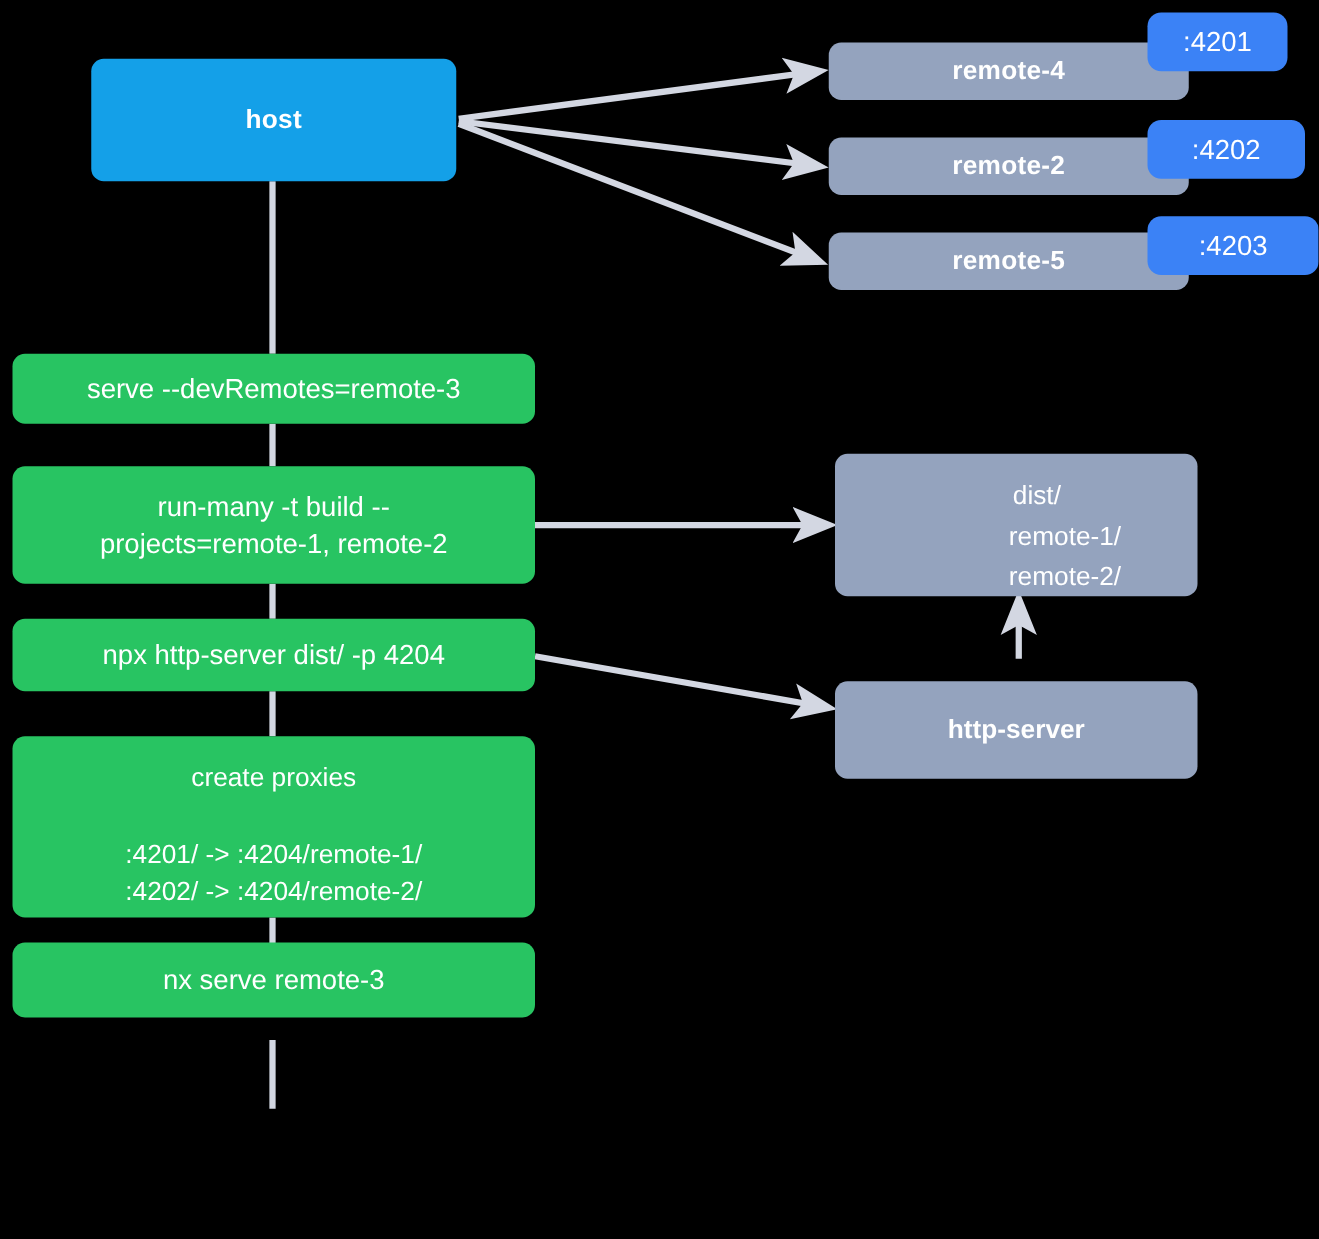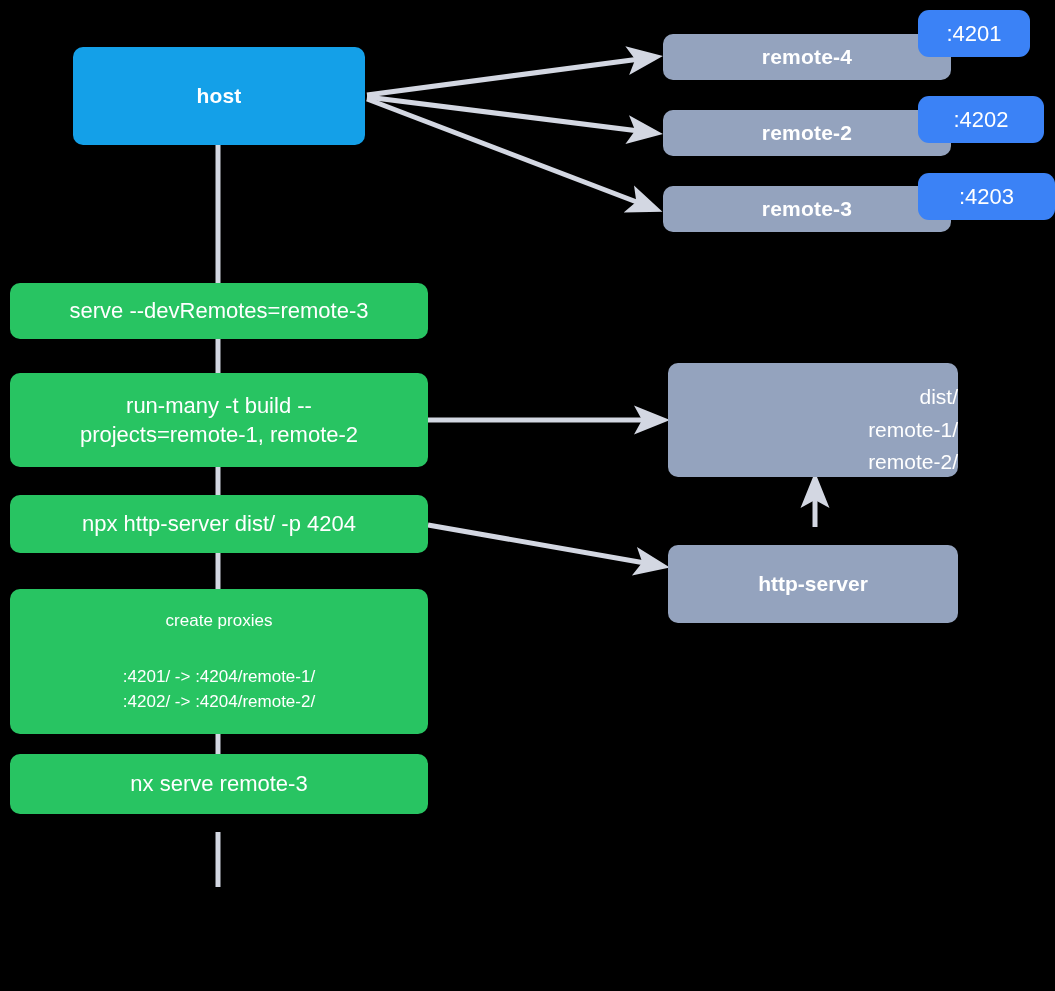--- a/index.html
+++ b/index.html
@@ -70,32 +70,32 @@
   }
   .distbox {
     position: absolute;
     box-sizing: border-box;
     border-radius: 10px;
     background: #94A3BE;
     color: #ffffff;
     font-size: 21px;
     line-height: 1.55;
     padding: 18px 0 0 33px;
-    text-align: right;
+    text-align: center;
   }
   .distbox .indent {
     padding-left: 45px;
   }
   .proxies {
     position: absolute;
     box-sizing: border-box;
     border-radius: 10px;
     background: #28C462;
     color: #ffffff;
-    font-size: 17px;
+    font-size: 21px;
     text-align: center;
     display: flex;
     flex-direction: column;
     align-items: center;
     justify-content: flex-start;
     padding-top: 22px;
   }
   .proxies .title { margin-bottom: 34px; }
   .proxies .maprow { line-height: 1.45; }
   svg.edges {
@@ -140,21 +140,21 @@
   </svg>
 
   <div class="node host" style="left:73px; top:47px; width:292px; height:98px;">host</div>
 
   <div class="node remote" style="left:663px; top:34px; width:288px; height:46px;">remote-4</div>
   <div class="node badge" style="left:918px; top:10px; width:112px; height:47px;">:4201</div>
 
   <div class="node remote" style="left:663px; top:110px; width:288px; height:46px;">remote-2</div>
   <div class="node badge" style="left:918px; top:96px; width:126px; height:47px;">:4202</div>
 
-  <div class="node remote" style="left:663px; top:186px; width:288px; height:46px;">remote-3</div>
+  <div class="node remote" style="left:663px; top:186px; width:288px; height:46px;">remote-5</div>
   <div class="node badge" style="left:918px; top:173px; width:137px; height:47px;">:4203</div>
 
   <div class="node cmd" style="left:10px; top:283px; width:418px; height:56px;">serve --devRemotes=remote-3</div>
 
   <div class="node cmd" style="left:10px; top:373px; width:418px; height:94px;">run-many -t build --
 projects=remote-1, remote-2</div>
 
   <div class="node cmd" style="left:10px; top:495px; width:418px; height:58px;">npx http-server dist/ -p 4204</div>
 
   <div class="proxies" style="left:10px; top:589px; width:418px; height:145px;">

